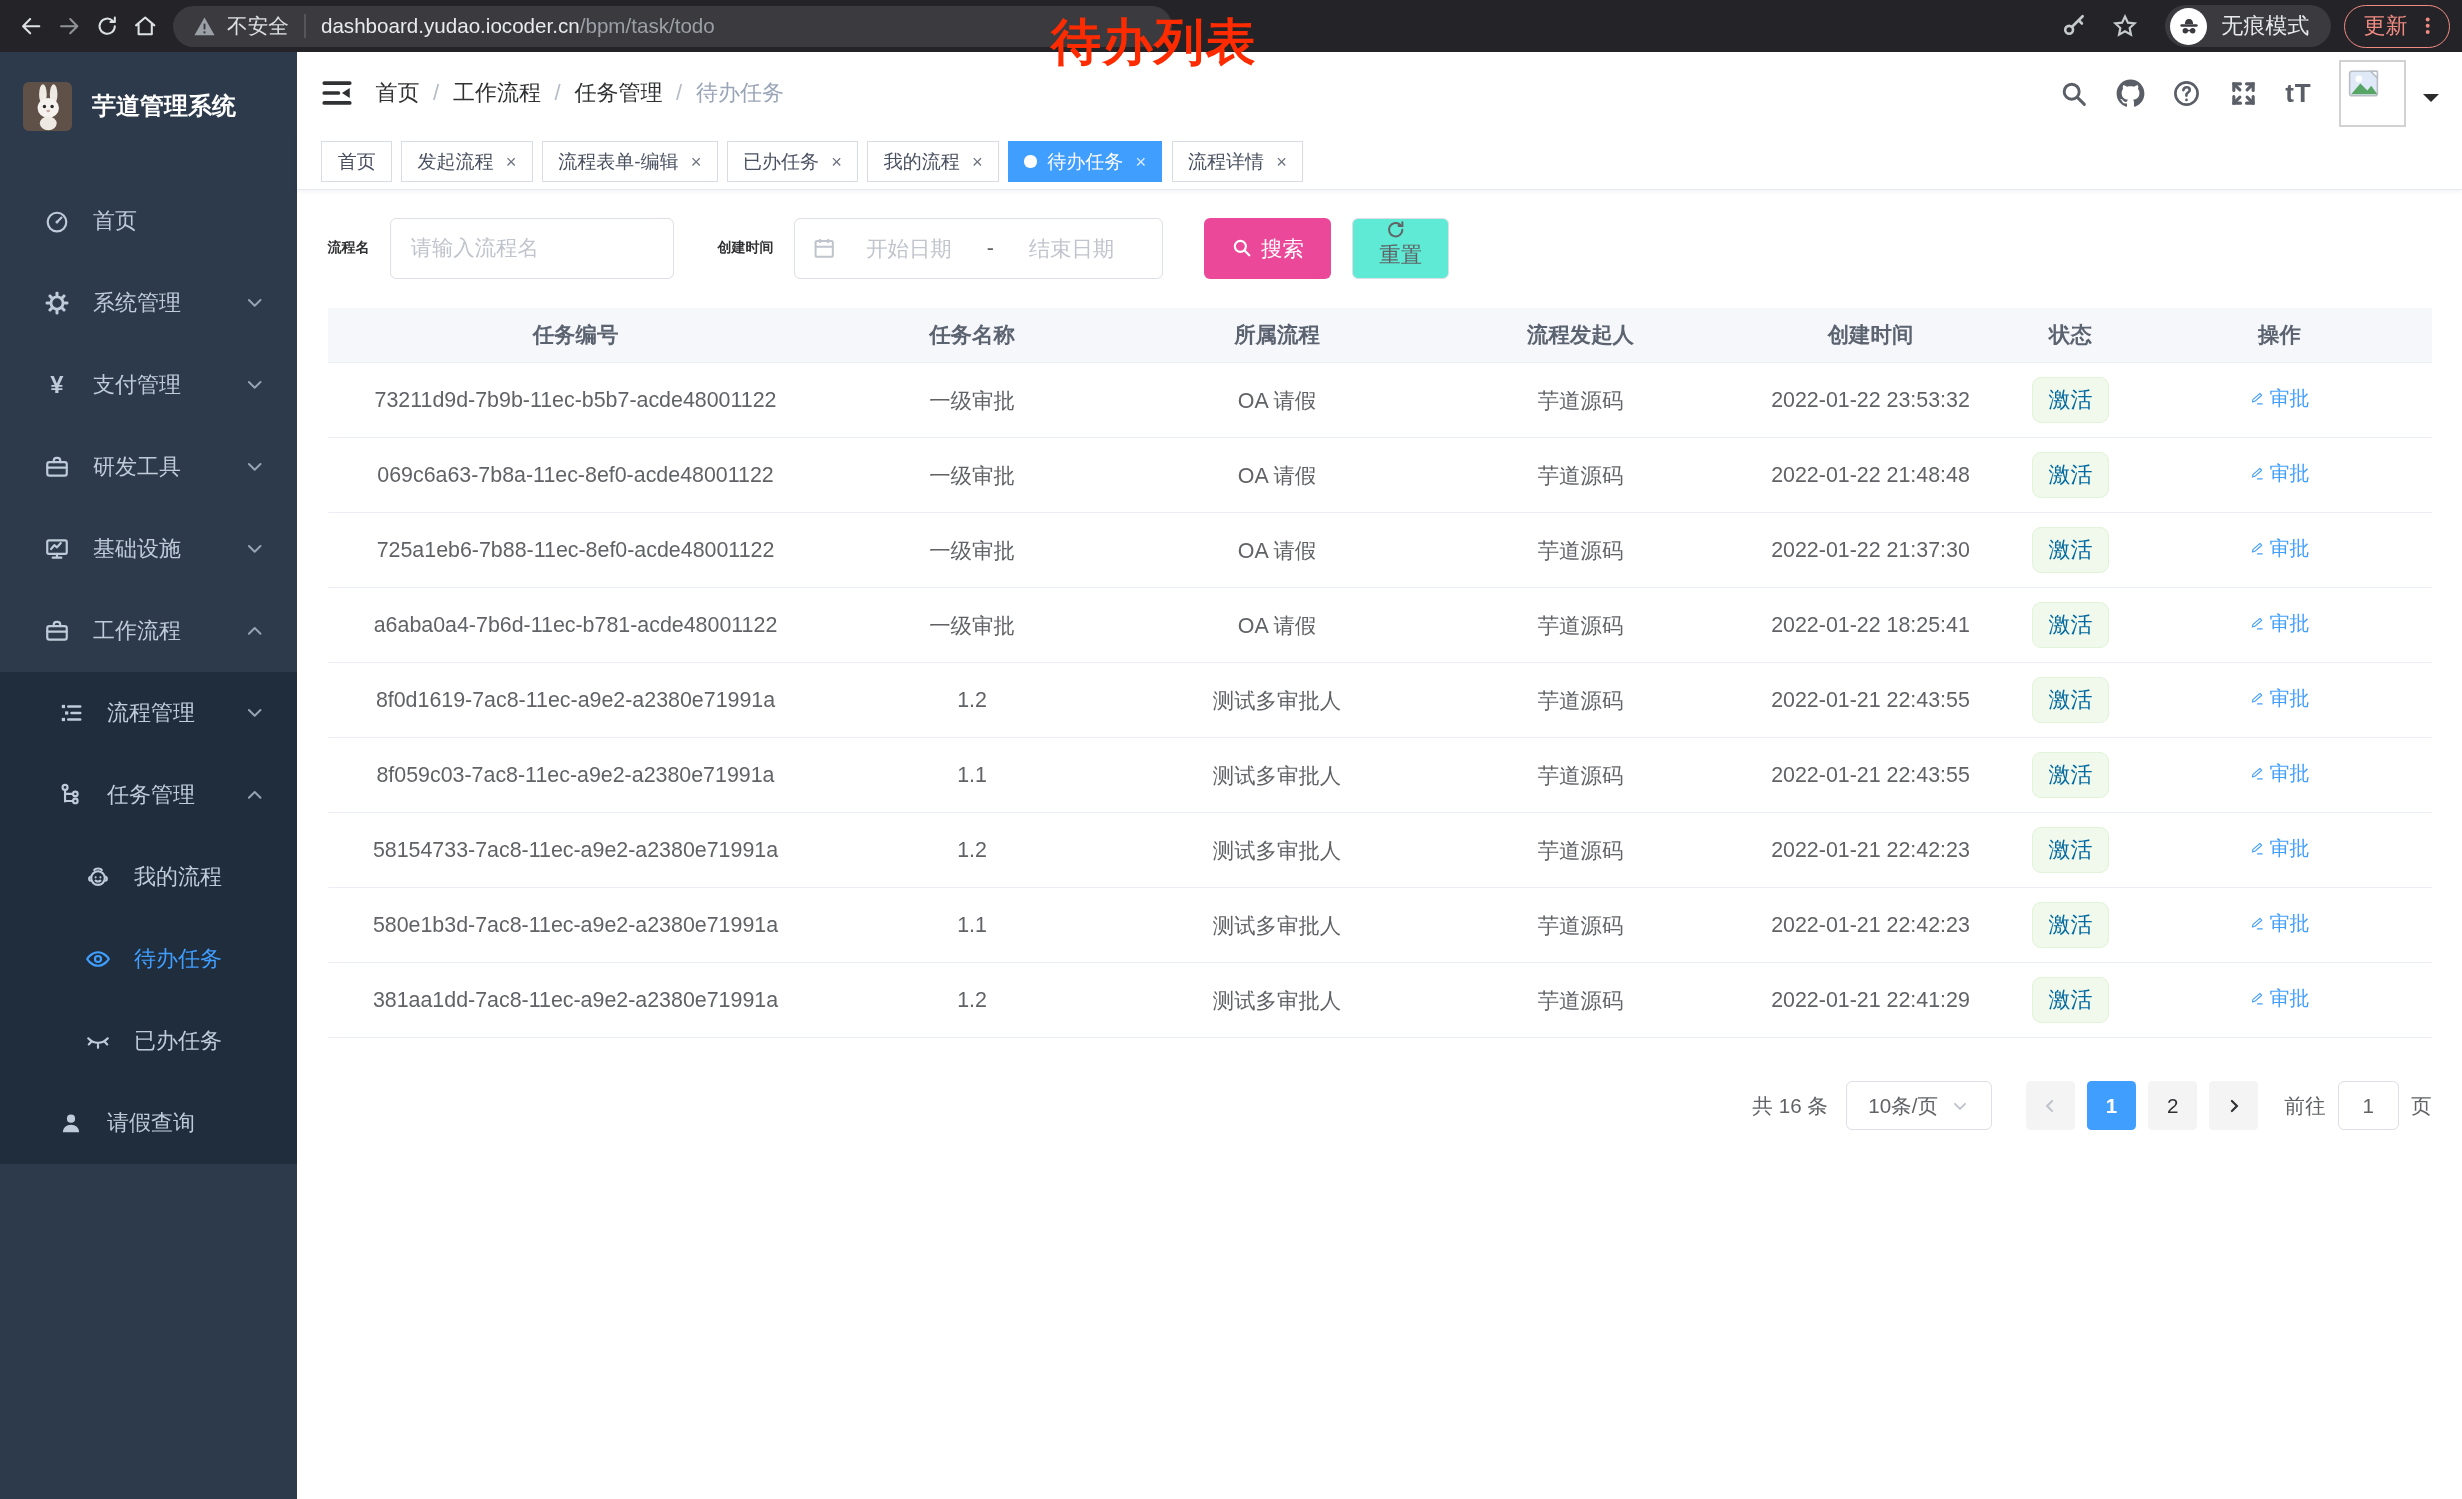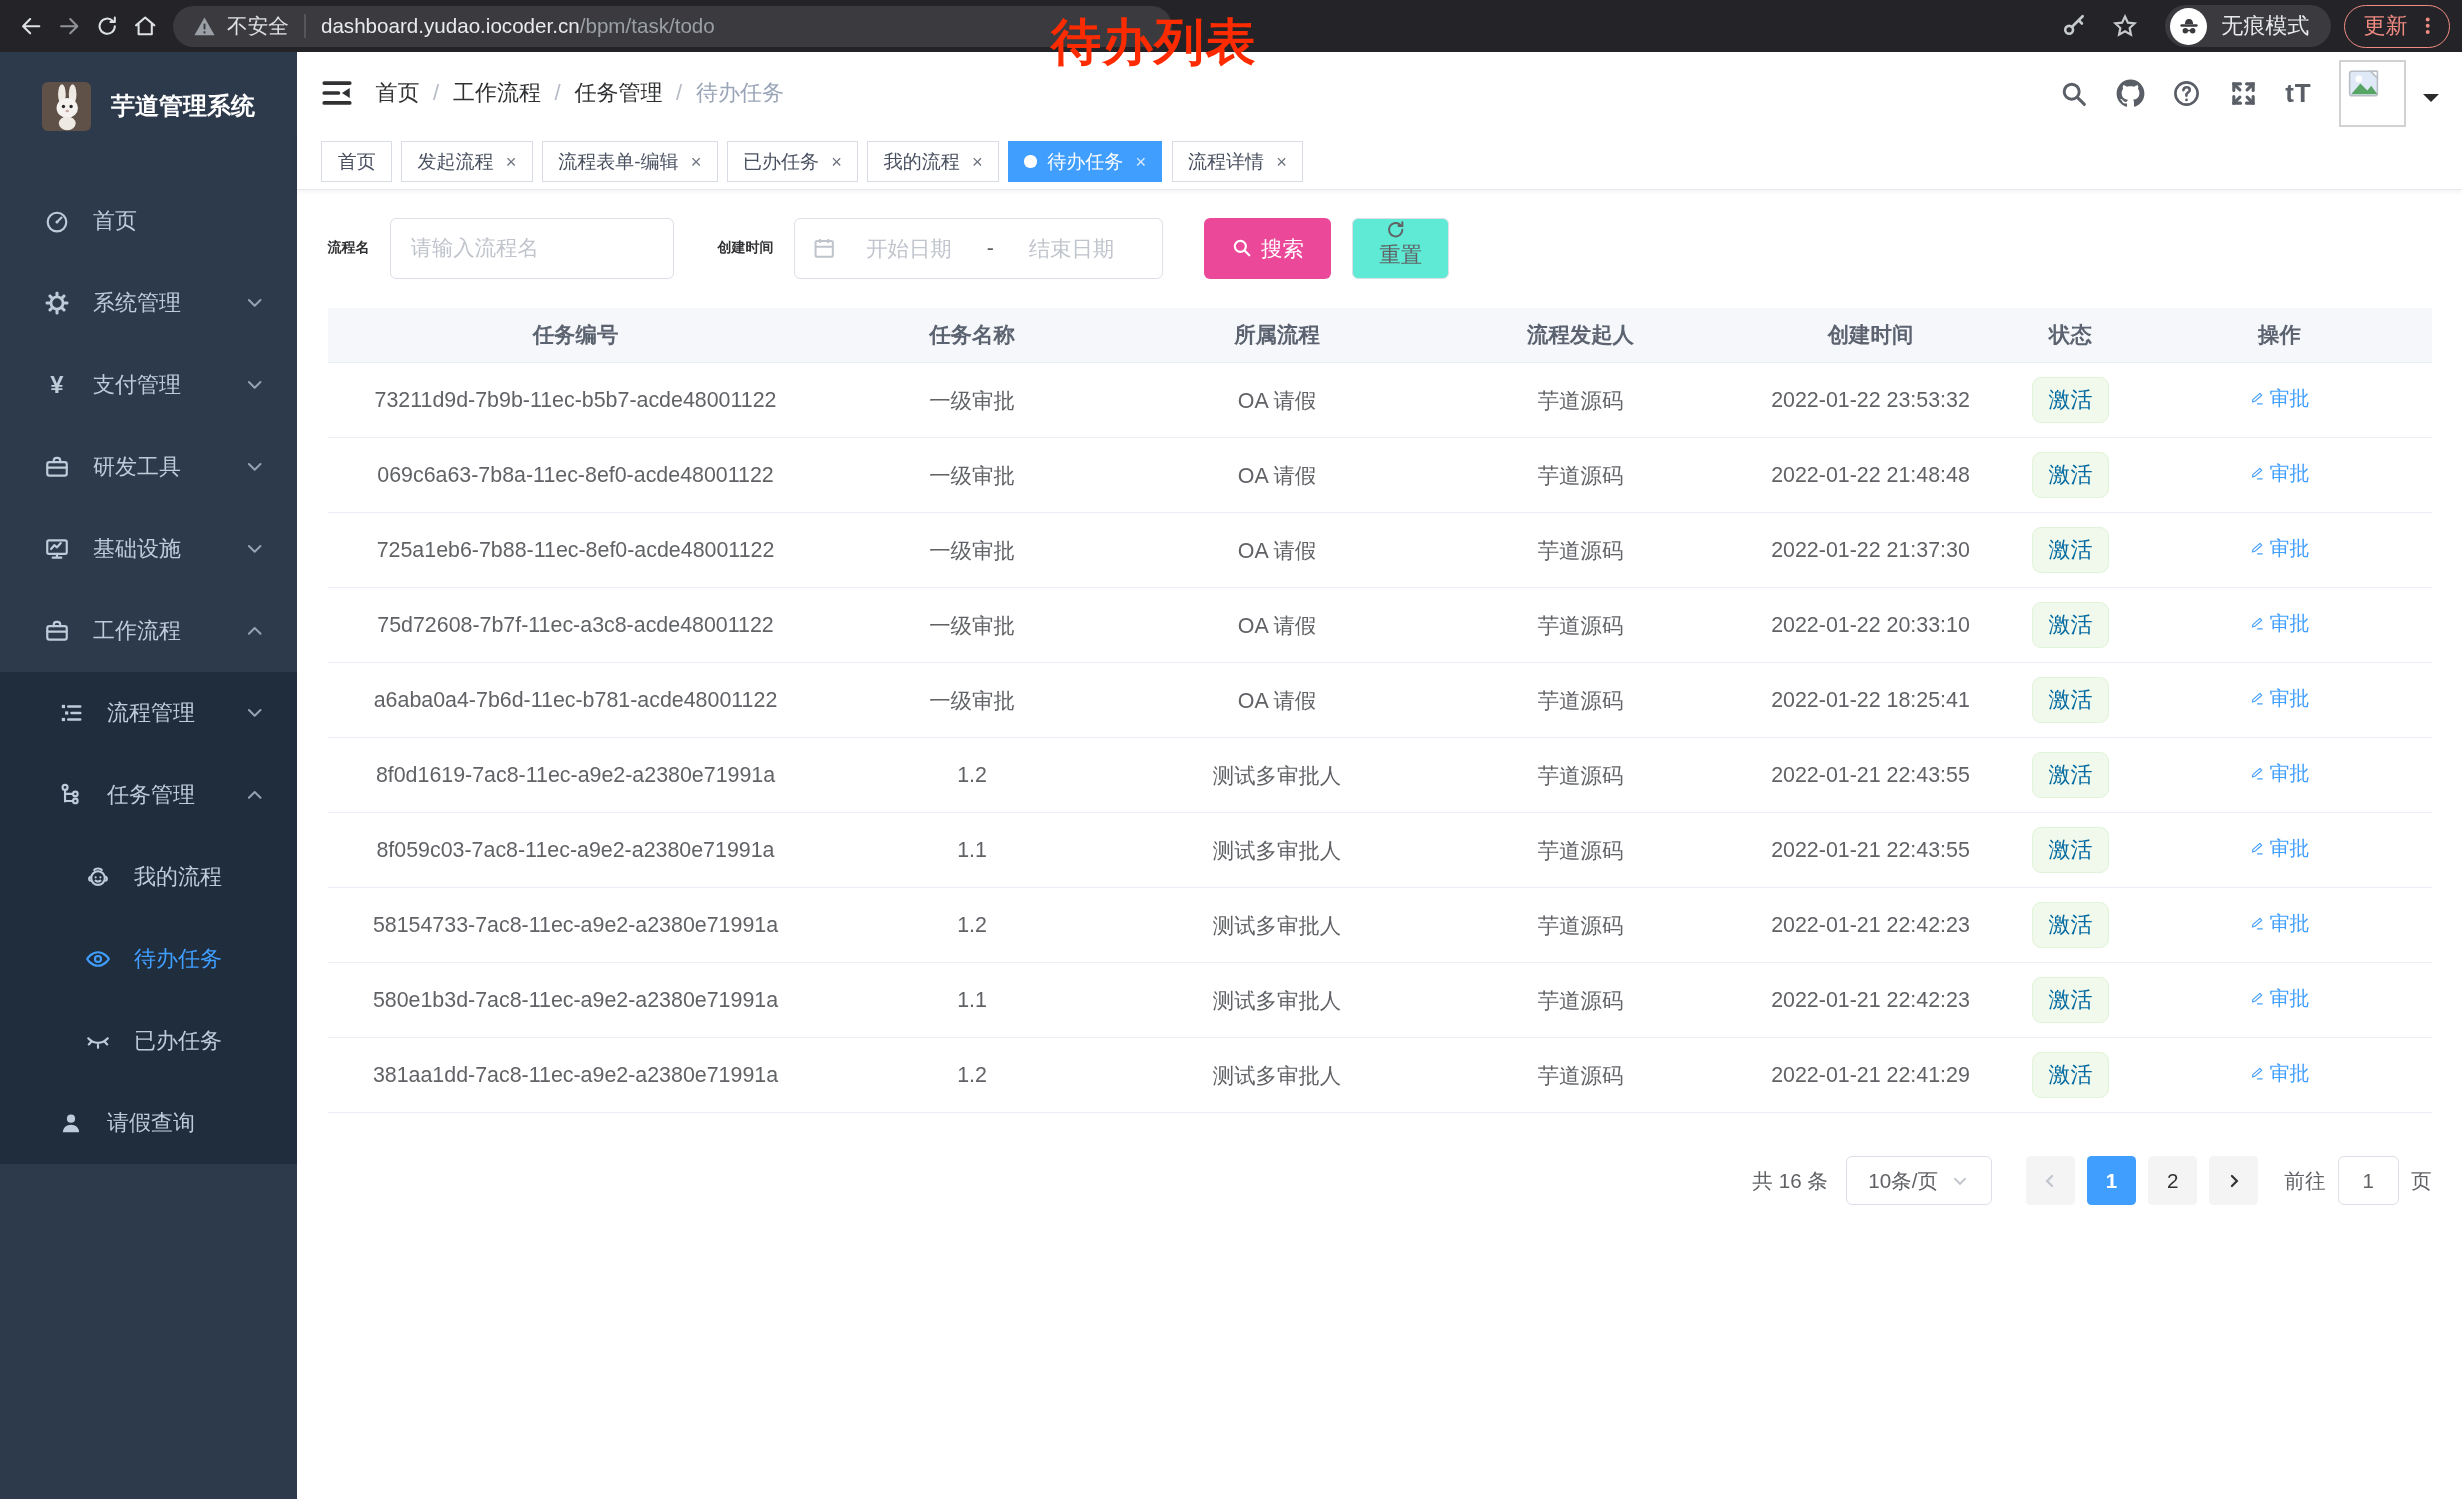--- a/index.html
+++ b/index.html
@@ -22,21 +22,21 @@
   .incog-circle { width:37px; height:37px; border-radius:50%; background:#fff; color:#3b3b3f; display:flex; align-items:center; justify-content:center; margin-right:13.7px; }
   .incog-circle svg { width:26px; height:26px; }
   .update-pill { display:flex; align-items:center; border:1.5px solid #f28b82; border-radius:22px; height:43px; padding:0 10.7px 0 18.3px; color:#f28b82; font-size:22px; margin-left:13.7px; }
   .update-pill svg { width:21.4px; height:21.4px; margin-left:9.2px; }
 
   .overlay-title { position:absolute; left:1051px; top:9.2px; font-size:50px; font-weight:700; z-index:99; letter-spacing:1.5px; }
 
   
   .app { display:flex; height:1448px; }
   .sidebar { width:297px; background:#2d3a4b; color:#bfcbd9; flex-shrink:0; }
-  .logo-row { display:flex; align-items:center; height:108px; padding-left:42px;font-family:Liberation Serif, serif; }
+  .logo-row { display:flex; align-items:center; height:108px; padding-left:23px;font-family:Liberation Serif, serif; }
   .logo-img { width:49px; height:49px; border-radius:6.1px; overflow:hidden; flex-shrink:0; }
   .app-title { color:#fff; font-size:24px; font-weight:700; margin-left:20px; }
   .menu { margin-top:20px; }
   .menu-item { display:flex; align-items:center; height:82px; font-size:22px; cursor:pointer; position:relative; }
   .menu-item .mi-icon { width:26px; height:26px; margin-right:23px; flex-shrink:0; }
   .menu-item .mi-icon svg { width:26px; height:26px; }
   .menu-item.lvl1 { padding-left:44px; }
   .menu-item.lvl2 { padding-left:58px; }
   .menu-item.lvl3 { padding-left:85px; }
   .menu-item.sub { background:#1f2d3d; }
@@ -492,36 +492,20 @@
               <td><span class="action">
                   <span style="width:20px;height:20px;display:inline-flex">
                     <svg viewBox="0 0 24 24" width="100%" height="100%" fill="none" stroke="currentColor" stroke-width="2" stroke-linecap="round" stroke-linejoin="round">
                       <path d="M13.8 5.2l3.4-3 3 3.4-3.3 3M13.8 5.2L5 13l-.8 4.2L8.4 16l8.5-7.4M13 20.5h8" stroke-width="1.9"></path>
                     </svg>
                   </span>
                   <span>审批</span>
                 </span></td>
             </tr>
             <tr>
-              <td>75d72608-7b7f-11ec-a3c8-acde48001122</td>
-              <td>一级审批</td>
-              <td>OA 请假</td>
-              <td>芋道源码</td>
-              <td>2022-01-22 20:33:10</td>
-              <td><span class="badge">激活</span></td>
-              <td><span class="action">
-                  <span style="width:20px;height:20px;display:inline-flex">
-                    <svg viewBox="0 0 24 24" width="100%" height="100%" fill="none" stroke="currentColor" stroke-width="2" stroke-linecap="round" stroke-linejoin="round">
-                      <path d="M13.8 5.2l3.4-3 3 3.4-3.3 3M13.8 5.2L5 13l-.8 4.2L8.4 16l8.5-7.4M13 20.5h8" stroke-width="1.9"></path>
-                    </svg>
-                  </span>
-                  <span>审批</span>
-                </span></td>
-            </tr>
-            <tr>
               <td>a6aba0a4-7b6d-11ec-b781-acde48001122</td>
               <td>一级审批</td>
               <td>OA 请假</td>
               <td>芋道源码</td>
               <td>2022-01-22 18:25:41</td>
               <td><span class="badge">激活</span></td>
               <td><span class="action">
                   <span style="width:20px;height:20px;display:inline-flex">
                     <svg viewBox="0 0 24 24" width="100%" height="100%" fill="none" stroke="currentColor" stroke-width="2" stroke-linecap="round" stroke-linejoin="round">
                       <path d="M13.8 5.2l3.4-3 3 3.4-3.3 3M13.8 5.2L5 13l-.8 4.2L8.4 16l8.5-7.4M13 20.5h8" stroke-width="1.9"></path>

